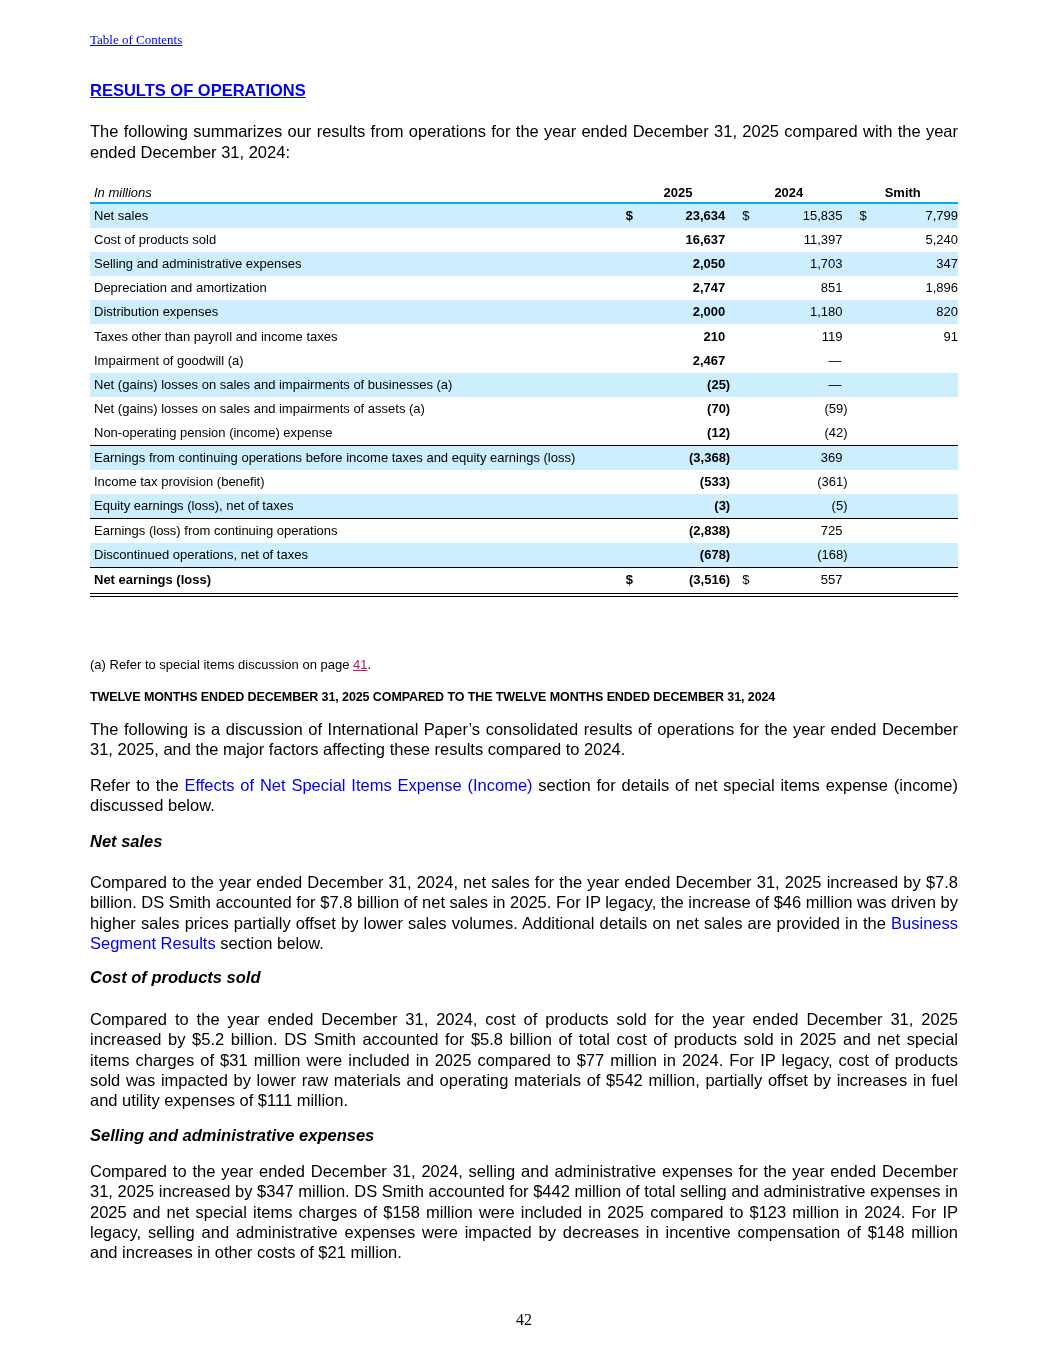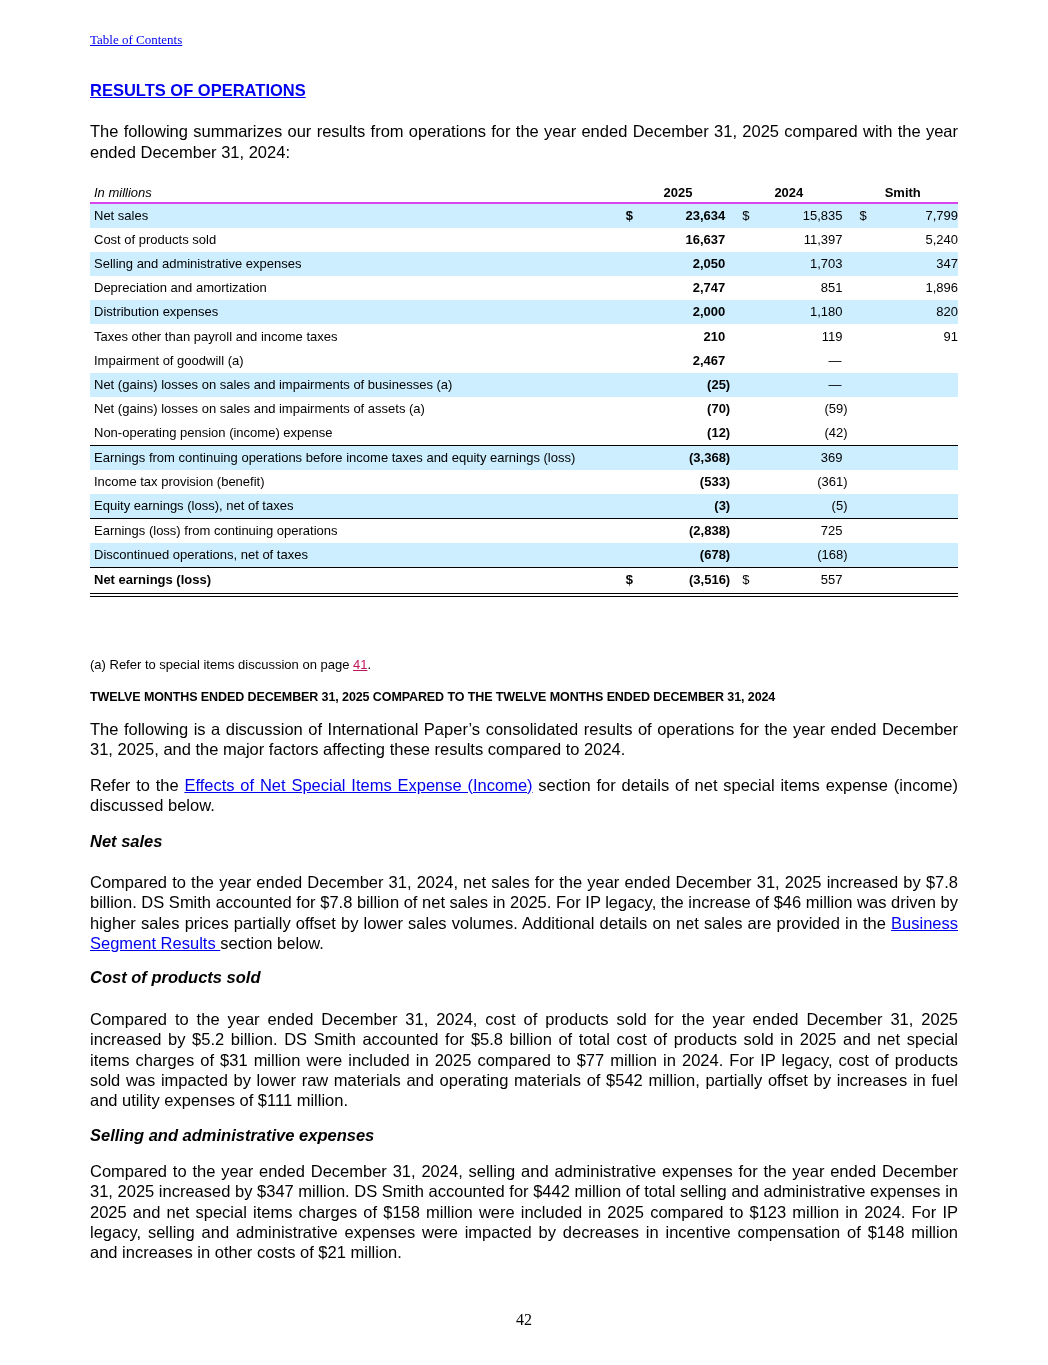--- a/index.html
+++ b/index.html
@@ -5,36 +5,36 @@
   html, body { margin: 0; padding: 0; background: #ffffff; }
   body { width: 1048px; height: 1365px; position: relative; font-family: "Liberation Sans", sans-serif; color: #000; }
   .page { position: absolute; left: 90px; top: 0; width: 868px; }
   .toc { position: absolute; top: 32px; left: 0; font-family: "Liberation Serif", serif; font-size: 13px; color: #0000ee; text-decoration: underline; cursor: pointer; }
   .section-title { position: absolute; top: 81px; left: 0; font-size: 16.5px; font-weight: bold; color: #0000ee; text-decoration: underline; cursor: pointer; }
   .intro { position: absolute; top: 121px; left: 0; width: 868px; font-size: 16.5px; line-height: 20.5px; text-align: justify; }
   table.fin { position: absolute; top: 183px; left: 0; width: 868px; border-collapse: collapse; font-size: 13px; }
   table.fin td, table.fin th { padding: 0; height: 24.1px; line-height: 24px; white-space: nowrap; }
   table.fin th { font-weight: bold; text-align: center; height: 19px; line-height: 19px; }
   table.fin th.lbl { text-align: left; font-weight: normal; font-style: italic; padding-left: 4px; }
-  table.fin tr.head th { border-bottom: 2px solid #d946ef; }
+  table.fin tr.head th { border-bottom: 2px solid #0ea5e9; }
   table.fin td.lbl { padding-left: 4px; width: 540px; }
   td.cur { width: 18px; text-align: left; }
   td.num { text-align: right; }
   td.n25 { width: 90px; font-weight: bold; padding-right: 0; }
   td.n24 { width: 90px; }
   td.nch { width: 90px; padding-right: 12px; }
   tr.shade td { background: #cceeff; }
   tr.topline td { border-top: 1.5px solid #000; }
   tr.total td { font-weight: bold; border-top: 1.5px solid #000; border-bottom: 4px double #000; }
   tr.total td.n24, tr.total td.cur24 { font-weight: normal; }
   .footnote { position: absolute; top: 657px; left: 0; font-size: 13px; }
   .footnote a { color: #be185d; text-decoration: underline; }
   .subhead { position: absolute; top: 690px; left: 0; font-size: 12.5px; font-weight: bold; letter-spacing: -0.1px; }
   .para { position: absolute; left: 0; width: 868px; font-size: 16.5px; line-height: 20.3px; text-align: justify; }
-  .para a { color: #0000ee; text-decoration: underline; }
+  .para a { color: #0000ee; }
   .h3 { position: absolute; left: 0; font-size: 16.5px; font-weight: bold; font-style: italic; }
   .pagenum { position: absolute; top: 1311px; left: 0; width: 868px; text-align: center; font-family: "Liberation Serif", serif; font-size: 16px; }
 </style>
 </head>
 <body>
 
 <div class="page">
 
   <a class="toc">Table of Contents</a>
 

